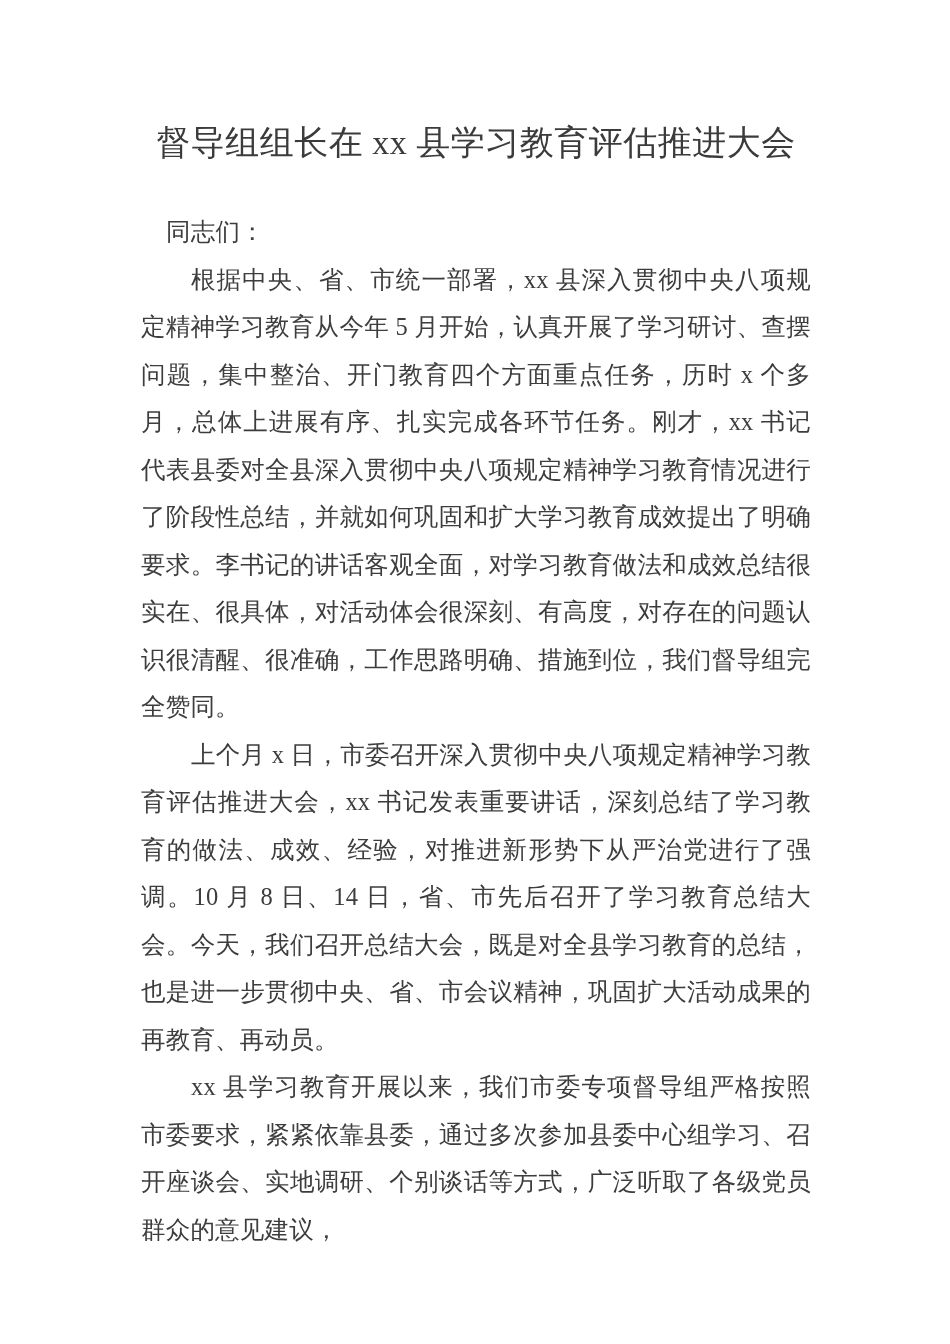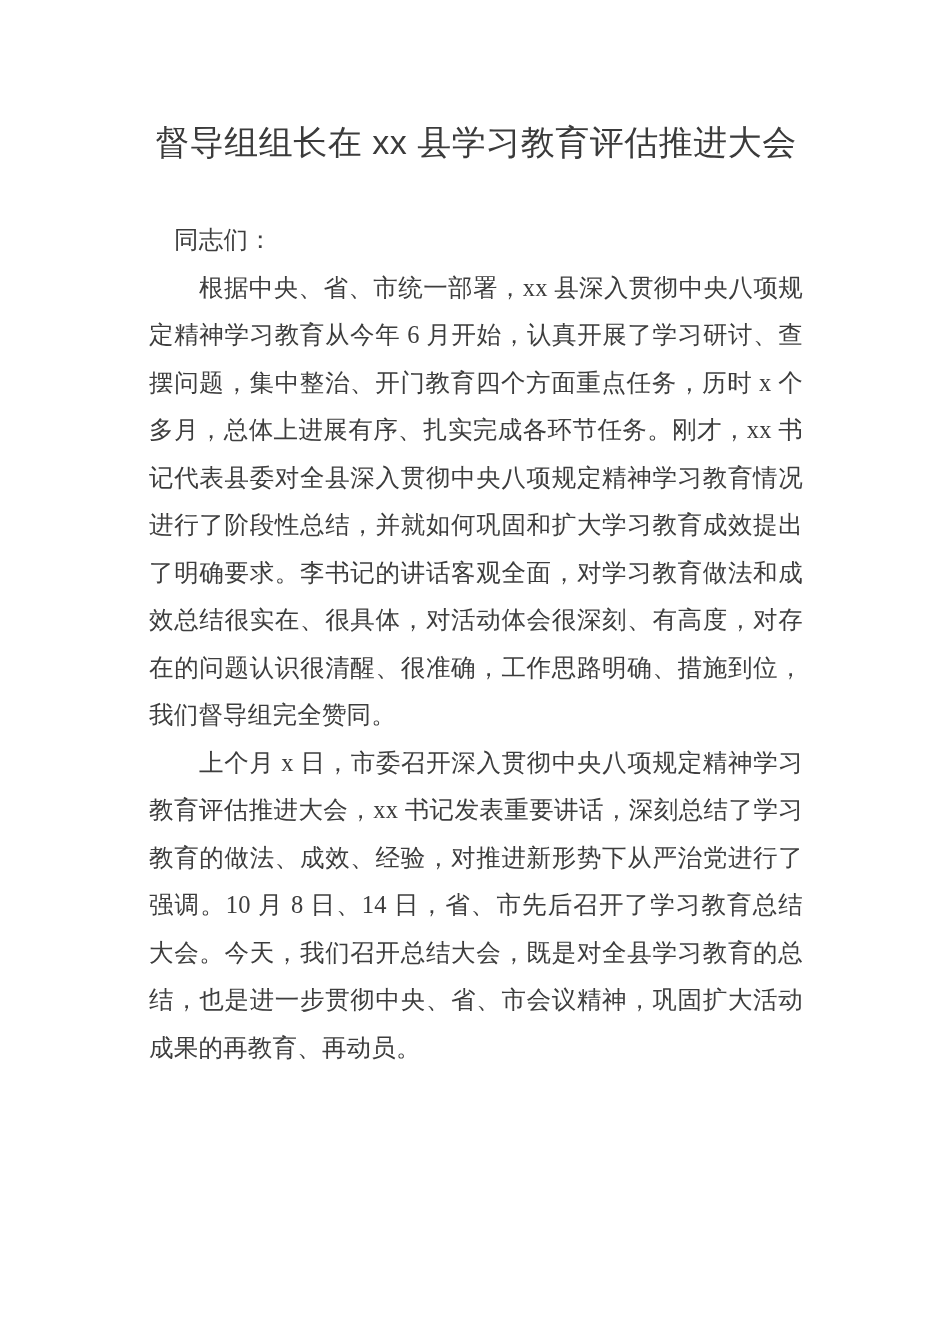--- a/index.html
+++ b/index.html
@@ -23,37 +23,37 @@
     position: absolute;
     left: 133px;
     top: 0;
     width: 686px;
   }
 
   
   .doc-title {
     margin: 0;
     padding-top: 118px;
-    font-family: Liberation Sans, sans-serif;
+    font-family: Liberation Serif, serif;
     font-size: 34px;
     line-height: 49px;
     font-weight: 400;
     color: #3b3b3b;
     text-align: center;
     letter-spacing: 0.5px;
     white-space: normal;
   }
 
   .doc-title .title-line {
     display: block;
   }
 
   
   .doc-content {
-    margin: 16px;
+    margin: 8px;
     padding-top: 33px;
   }
 
   .para {
     margin: 0;
     font-family: "Liberation Serif", "DejaVu Serif", serif;
     font-size: 24.5px;
     line-height: 47.5px;
     color: #3d3d3d;
     text-align: justify;
@@ -81,20 +81,21 @@
   <div class="page-body">
 
     <h1 class="doc-title">
       <span class="title-line">督导组组长在 xx 县学习教育评估推进大会</span>
     </h1>
 
     <div class="doc-content">
 
       <p class="para salutation">同志们：</p>
 
-      <p class="para indent">根据中央、省、市统一部署，xx 县深入贯彻中央八项规定精神学习教育从今年 6 月开始，认真开展了学习研讨、查摆问题，集中整治、开门教育四个方面重点任务，历时 x 个多月，总体上进展有序、扎实完成各环节任务。刚才，xx 书记代表县委对全县深入贯彻中央八项规定精神学习教育情况进行了阶段性总结，并就如何巩固和扩大学习教育成效提出了明确要求。李书记的讲话客观全面，对学习教育做法和成效总结很实在、很具体，对活动体会很深刻、有高度，对存在的问题认识很清醒、很准确，工作思路明确、措施到位，我们督导组完全赞同。</p>
+      <p class="para indent">根据中央、省、市统一部署，xx 县深入贯彻中央八项规定精神学习教育从今年 5 月开始，认真开展了学习研讨、查摆问题，集中整治、开门教育四个方面重点任务，历时 x 个多月，总体上进展有序、扎实完成各环节任务。刚才，xx 书记代表县委对全县深入贯彻中央八项规定精神学习教育情况进行了阶段性总结，并就如何巩固和扩大学习教育成效提出了明确要求。李书记的讲话客观全面，对学习教育做法和成效总结很实在、很具体，对活动体会很深刻、有高度，对存在的问题认识很清醒、很准确，工作思路明确、措施到位，我们督导组完全赞同。</p>
 
       <p class="para indent">上个月 x 日，市委召开深入贯彻中央八项规定精神学习教育评估推进大会，xx 书记发表重要讲话，深刻总结了学习教育的做法、成效、经验，对推进新形势下从严治党进行了强调。10 月 8 日、14 日，省、市先后召开了学习教育总结大会。今天，我们召开总结大会，既是对全县学习教育的总结，也是进一步贯彻中央、省、市会议精神，巩固扩大活动成果的再教育、再动员。</p>
 
+      <p class="para indent">xx 县学习教育开展以来，我们市委专项督导组严格按照市委要求，紧紧依靠县委，通过多次参加县委中心组学习、召开座谈会、实地调研、个别谈话等方式，广泛听取了各级党员群众的意见建议，</p>
 
     </div>
   </div>
 </div>
 
 </body></html>

